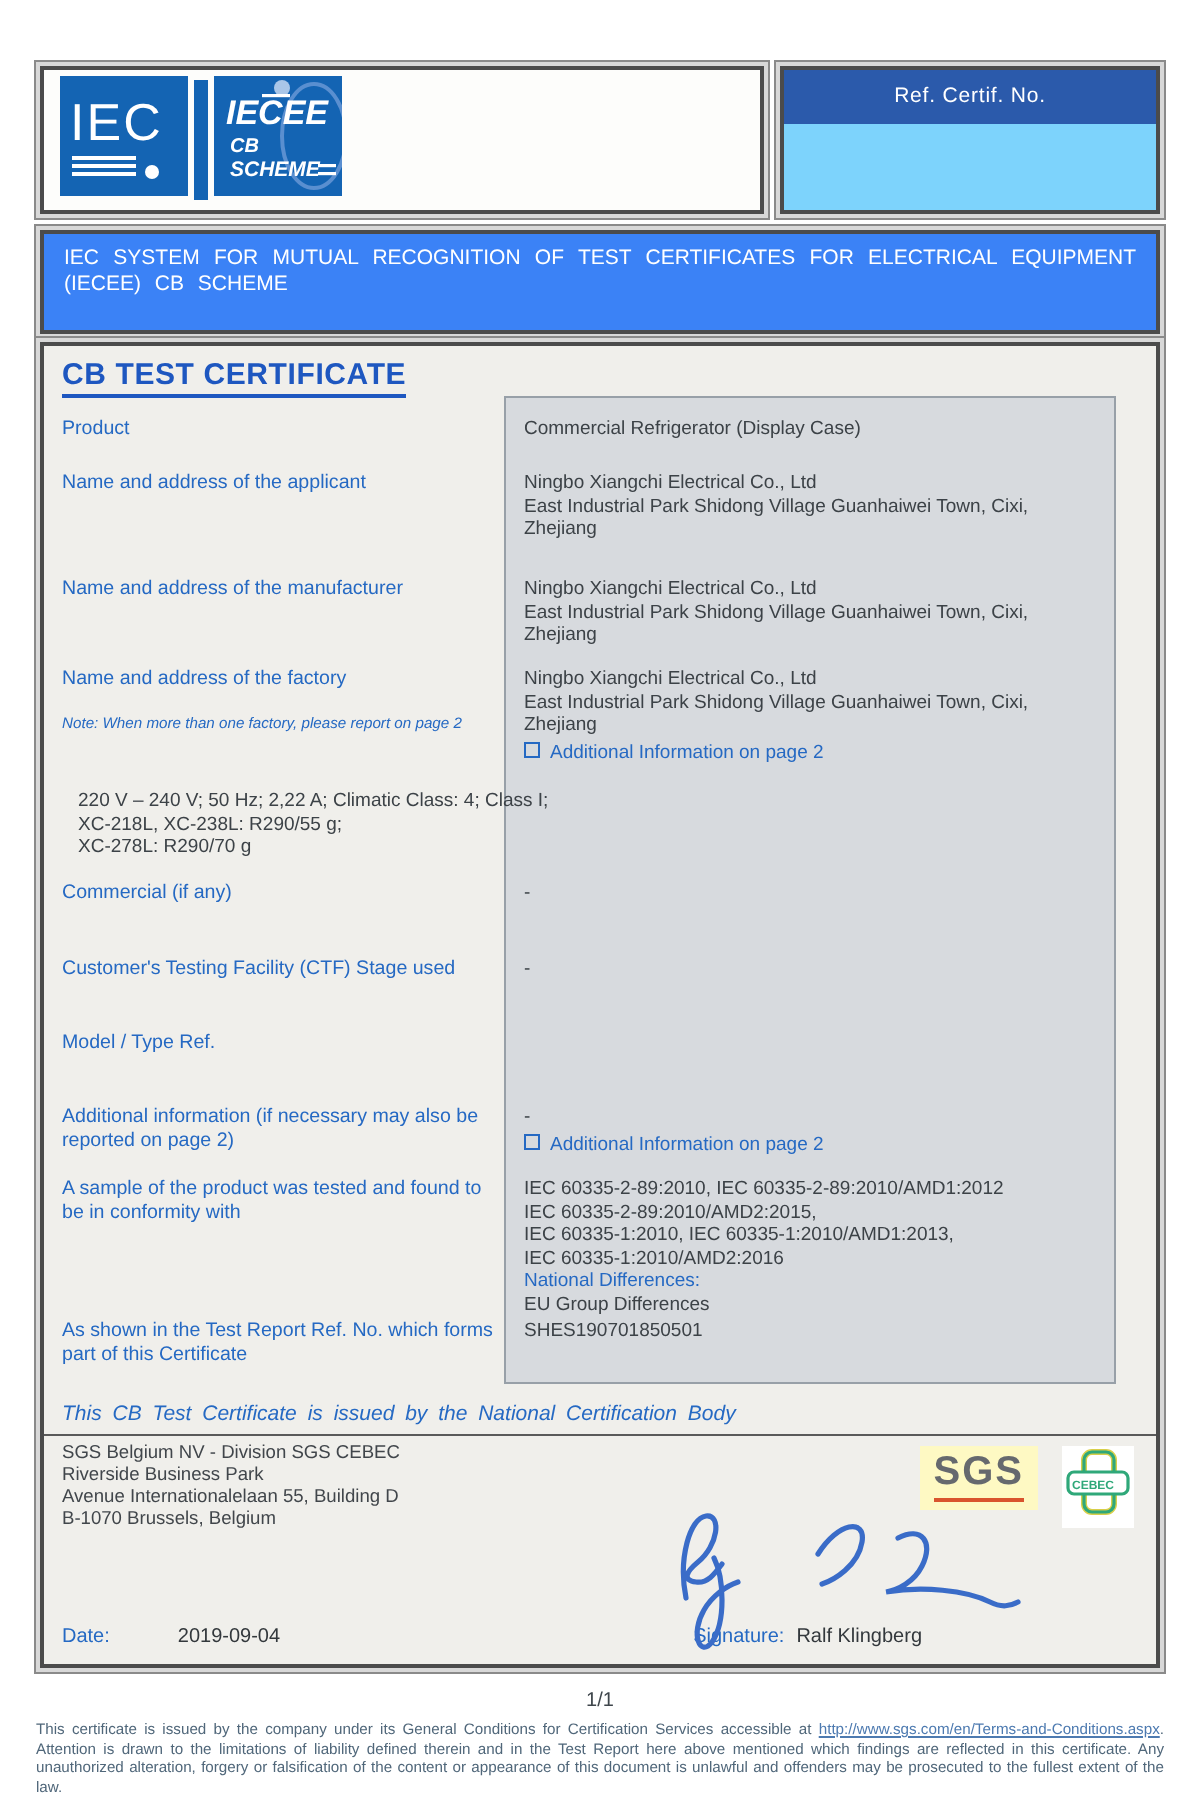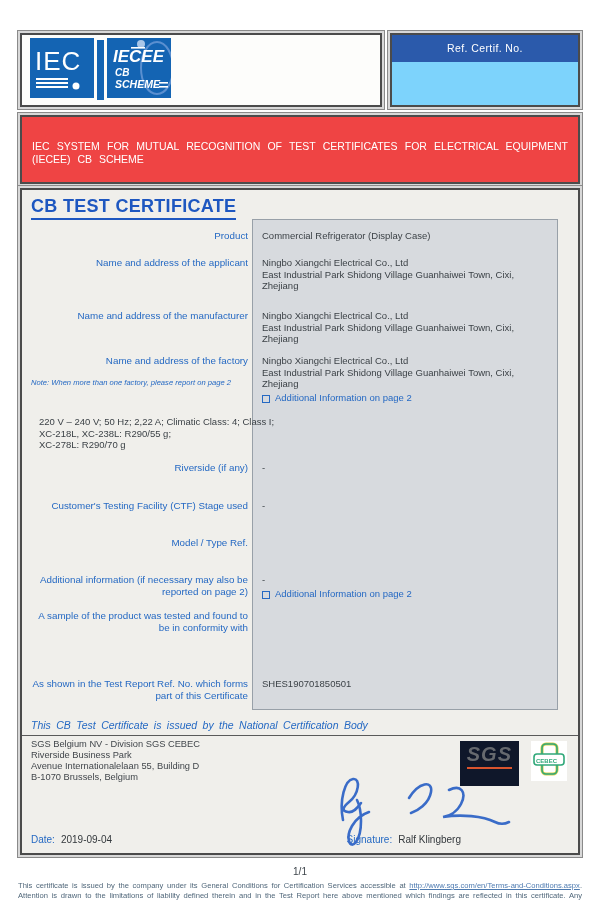--- a/index.html
+++ b/index.html
@@ -22,59 +22,59 @@
   
   .header-row { display:flex; }
   .logos-box { flex:1; height:74px; display:flex; align-items:center; padding:4px 0 4px 8px; background:#fdfdfb; }
   .ref-box { width:190px; height:74px; display:flex; flex-direction:column; background:#7dd3fc; }
   .ref-banner { background:#2b5aab; color:#fff; font-size:10.5px; text-align:center; padding:7px 0 8px; letter-spacing:0.4px; }
   .ref-number { flex:1; display:flex; align-items:center; justify-content:center; font-size:15px; font-weight:bold; color:#2b2f33; letter-spacing:0.8px; }
 
   .iec-sep { width:7px; height:60px; background:#1464b3; margin:0 3px; }
 
   
-  .banner { background:#ef4444; color:#fff; padding:23px 10px 16px; }
+  .banner { background:#3b82f6; color:#fff; padding:6px 10px 16px; }
   .banner-text { font-size:10.5px; line-height:13px; word-spacing:4px; text-align:justify; }
 
   
   .bodyfrm { background:#f0efeb; padding:4px 7px 0; }
-  .title { display:inline-block; color:#1e57c0; font-size:18px; font-weight:bold; letter-spacing:0.3px; border-bottom:2px solid #1e57c0; margin:2px 0 0 2px; padding-bottom:1px; }
+  .title { display:inline-block; color:#1e57c0; font-size:15px; font-weight:bold; letter-spacing:0.3px; border-bottom:2px solid #1e57c0; margin:2px 0 0 2px; padding-bottom:1px; }
 
   .fields { position:relative; margin-top:8px; }
   .graybox { position:absolute; left:223px; top:-9px; width:306px; bottom:0; background:#d7dade; border:1px solid #98a0a8; }
 
   .row { display:flex; position:relative; z-index:1; }
   .lblcell { width:223px; flex:none; padding:2px 4px 0 2px; }
-  .lbl { color:#2569c3; font-size:9.8px; line-height:11.5px;text-align:right; }
+  .lbl { color:#2569c3; font-size:9.8px; line-height:11.5px; }
   .note { color:#2569c3; font-size:7.6px; font-style:italic; margin-top:11px; }
   .valcell { flex:1; padding:2px 6px 0 10px; }
   .val { color:#3c4247; font-size:9.5px; line-height:11.5px; white-space:pre-line; }
-  .chk-line { display:flex; align-items:flex-end; gap:5px; margin-top:2px; }
+  .chk-line { display:flex; align-items:flex-start; gap:5px; margin-top:2px; }
   .chk { width:8px; height:8px; border:1px solid #2569c3; background:transparent; flex:none; }
   .chk-label { color:#2569c3; font-size:9.5px; }
   .nd-label { color:#2569c3; font-size:9.5px; line-height:11.5px; }
 
   .r0{min-height:27px}.r1{min-height:53px}.r2{min-height:45px}.r3{min-height:61px}
   .r4{min-height:46px}.r5{min-height:38px}.r6{min-height:37px}.r7{min-height:37px}
   .r8{min-height:36px}.r9{min-height:68px}.r10{min-height:34px}
 
   .statement { color:#2569c3; font-size:10.5px; word-spacing:2.5px; margin:9px 0 4px 2px;font-style:italic; }
   .rule { border:none; border-top:1.5px solid #5a5a5a; margin:0 -7px; }
 
   .ncb-row { display:flex; margin-top:3px; }
   .ncb-addr { font-size:9.3px; line-height:11px; color:#41464b; white-space:pre-line; padding-left:2px; }
   .logo-strip { margin-left:auto; display:flex; gap:12px; align-items:flex-start; margin-top:2px; margin-right:4px; }
-  .sgs-logo { background:#0f172a; padding:2px 7px 17px;font-style:italic; }
+  .sgs-logo { background:#fef9c3; padding:2px 7px 4px; }
   .sgs-logo span { font-size:20px; font-weight:bold; color:#66696e; letter-spacing:1px; border-bottom:2px solid #d9542e; display:inline-block; padding-bottom:1px; }
   .cebec-logo { background:#fff; padding:1px; }
 
   .sig-area { position:relative; height:46px; }
   .sig-svg { position:absolute; left:292px; top:-12px; z-index:2; }
 
-  .date-row { display:flex; align-items:baseline; font-size:10px; padding:2px 2px 8px; }
+  .date-row { display:flex; align-items:baseline; font-size:10px; padding:2px 2px 8px;gap:28px; }
   .blue-lab { color:#2569c3; }
   .dark-val { color:#33383c; margin-left:6px; }
   .sig-group { margin-left:auto; margin-right:108px; display:flex; align-items:baseline; }
 
   .page-num { text-align:center; font-size:10px; color:#3f464c; margin-top:11px; }
   .legal { margin:4px 2px 0; font-size:7.6px; line-height:9.7px; text-align:justify; color:#50677a; }
   .legal a, .legal .lnk { color:#4d7ab0; text-decoration:underline; }
 </style>
 </head>
 <body>
@@ -173,21 +173,21 @@
       <div class="row r4">
         <div class="valcell">
             <div class="val">220 V – 240 V; 50 Hz; 2,22 A; Climatic Class: 4; Class I;
 XC-218L, XC-238L: R290/55 g;
 XC-278L: R290/70 g</div>
           </div>
       </div>
 
       <div class="row r5">
         <div class="lblcell">
-            <div class="lbl">Riverside (if any)</div>
+            <div class="lbl">Commercial (if any)</div>
           </div>
         <div class="valcell">
             <div class="val">-</div>
           </div>
       </div>
 
       <div class="row r6">
         <div class="lblcell">
             <div class="lbl">Customer's Testing Facility (CTF) Stage used</div>
           </div>
@@ -212,20 +212,28 @@
             <span class="chk"></span>
             <span class="chk-label">Additional Information on page 2</span>
           </div>
         </div>
       </div>
 
       <div class="row r9">
         <div class="lblcell">
             <div class="lbl">A sample of the product was tested and found to be in conformity with</div>
           </div>
+        <div class="valcell">
+          <div class="val">IEC 60335-2-89:2010, IEC 60335-2-89:2010/AMD1:2012
+IEC 60335-2-89:2010/AMD2:2015,
+IEC 60335-1:2010, IEC 60335-1:2010/AMD1:2013,
+IEC 60335-1:2010/AMD2:2016</div>
+          <div class="nd-label">National Differences:</div>
+          <div class="val">EU Group Differences</div>
+        </div>
       </div>
 
       <div class="row r10">
         <div class="lblcell">
             <div class="lbl">As shown in the Test Report Ref. No. which forms part of this Certificate</div>
           </div>
         <div class="valcell">
             <div class="val">SHES190701850501</div>
           </div>
       </div>

